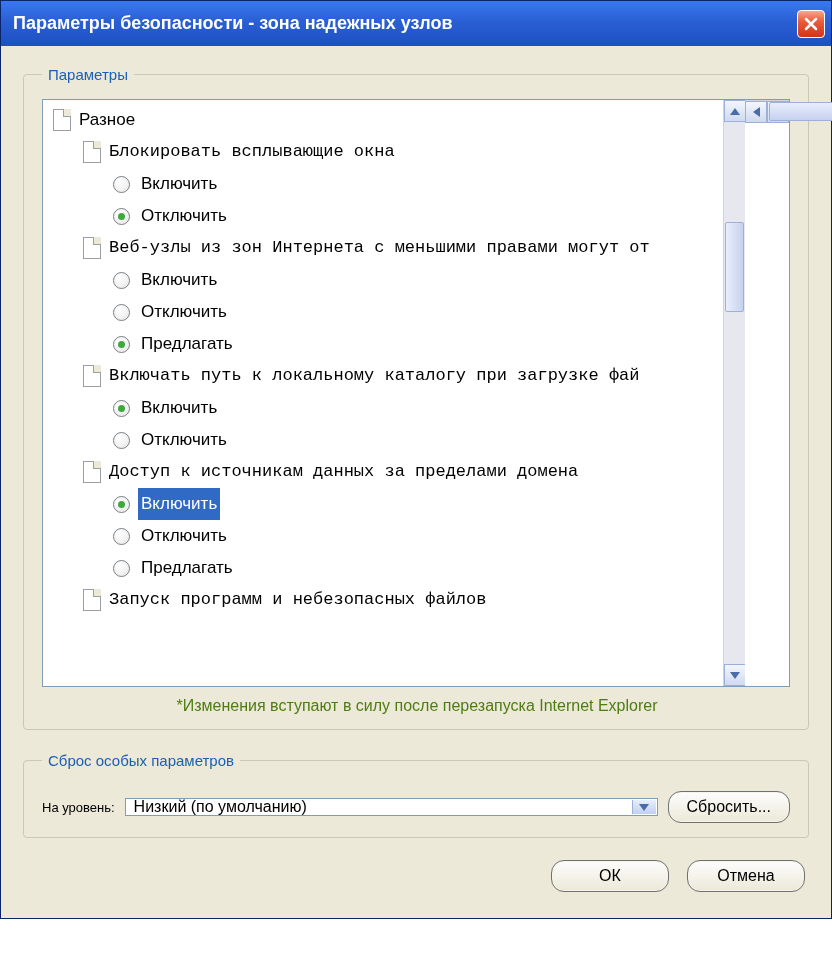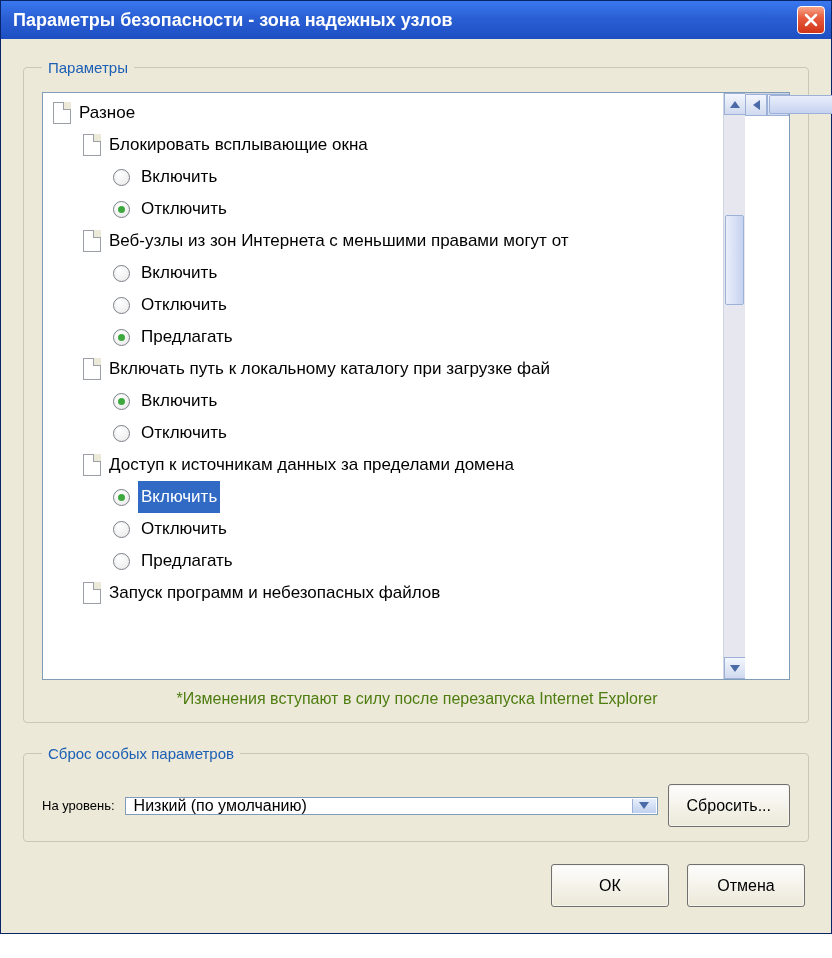--- a/index.html
+++ b/index.html
@@ -10,21 +10,21 @@
     background: #fff;
     width: 832px;
     height: 958px;
   }
   .window {
     width: 832px;
     border: 1px solid #0a246a;
     background: #ece9d8;
   }
   .titlebar {
-    height: 38px;
+    height: 45px;
     background: linear-gradient(to bottom, #3a78f0 0%, #2a5fd4 45%, #1d4fc2 100%);
     display: flex;
     align-items: center;
     justify-content: space-between;
     padding: 0 6px 0 12px;
     color: #fff;
     font-weight: bold;
     font-size: 18px;
   }
   .close-btn {
@@ -142,21 +142,21 @@
     border-left: 1px solid #9aa0a6;
     border-bottom: 1px solid #9aa0a6;
     background: #ece9d8;
   }
   .opt {
     display: flex;
     align-items: center;
     gap: 8px;
     padding-left: 64px;
   }
-  .sub .cat { padding-left: 34px; }
+  .sub .cat { padding-left: 34px; font-family: Liberation Mono, monospace; }
   .radio {
     width: 17px; height: 17px;
     border: 1px solid #7a7f86;
     border-radius: 50%;
     background: radial-gradient(circle at 35% 30%, #fff 0%, #e9e9e9 100%);
     position: relative;
     flex-shrink: 0;
   }
   .radio.checked::after {
     content: '';
@@ -207,25 +207,25 @@
     right: 1px; top: 1px; bottom: 1px;
     width: 24px;
     background: linear-gradient(to bottom, #e8effc, #c0d0ee);
     border-left: 1px solid #9db0d8;
     display: flex;
     align-items: center;
     justify-content: center;
     cursor: pointer;
   }
   .btn {
-    height: 43px;
+    height: 32px;
     padding: 0 18px;
     background: linear-gradient(to bottom, #fdfdfd, #ece9d8);
     border: 1px solid #707070;
-    border-radius: 3px;
+    border-radius: 13px;
     font-family: inherit;
     font-size: 16px;
     cursor: pointer;
     box-shadow: inset 0 0 0 1px #f6f4ec;
   }
   .footer {
     display: flex;
     justify-content: flex-end;
     gap: 18px;
     padding: 0 4px 4px 4px;

